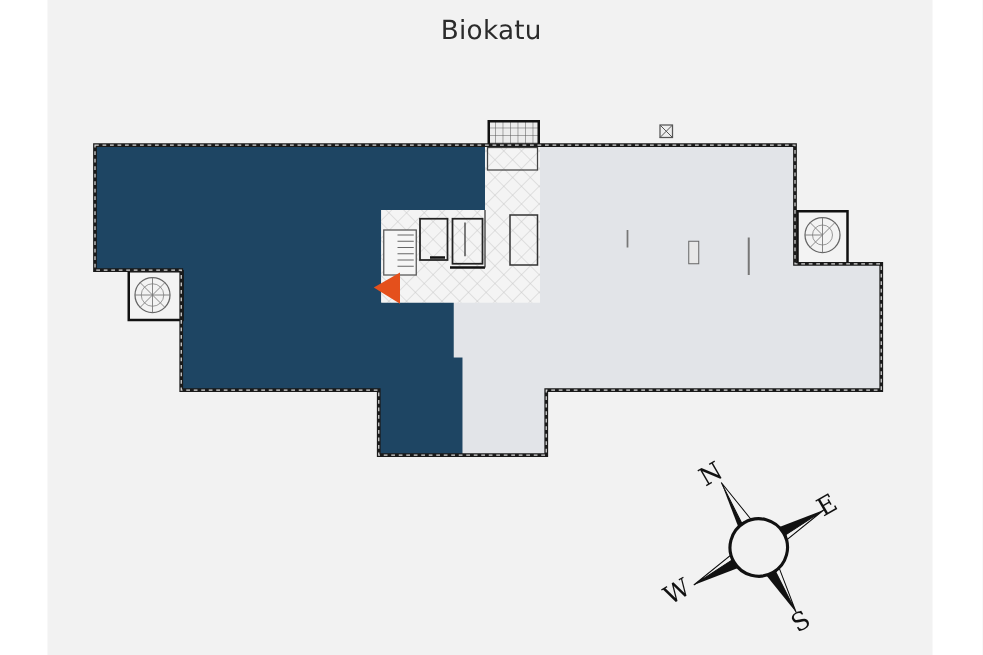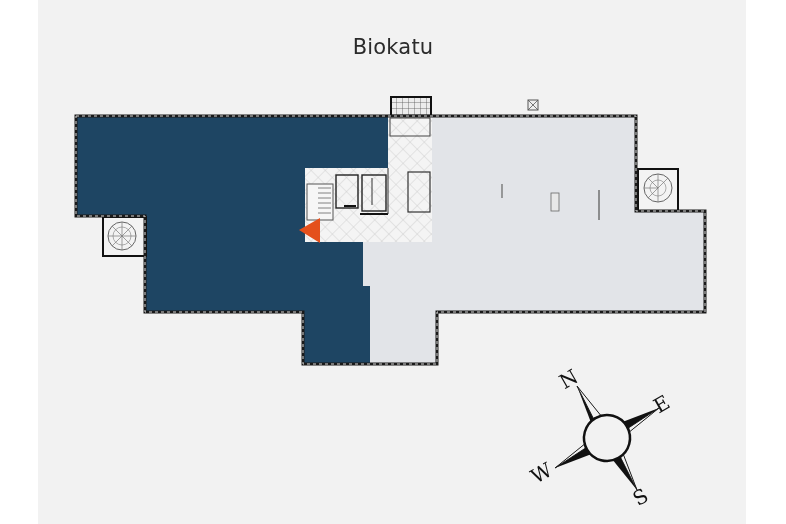--- a/index.html
+++ b/index.html
@@ -9,21 +9,21 @@
     font-family: "DejaVu Sans", "Liberation Sans", sans-serif;
     position: relative;
   }
   .panel {
     position: absolute; left: 38px; top: 0; width: 708px; height: 524px;
     background: #f2f2f2;
   }
   .title {
     position: absolute; left: 0; width: 786px; top: 12px;
     text-align: center; font-size: 21px; color: #2b2b2b;
-    font-family: "DejaVu Sans", sans-serif; letter-spacing: 0.2px; margin-top: 23px;
+    font-family: "DejaVu Sans", sans-serif; letter-spacing: 0.2px;
   }
   svg.plan { position: absolute; left: 0; top: 0; }
   .compass-label {
     font-family: "DejaVu Serif", "Liberation Serif", serif;
     font-size: 20px; fill: #111;
   }
 </style>
 </head>
 <body>
 

